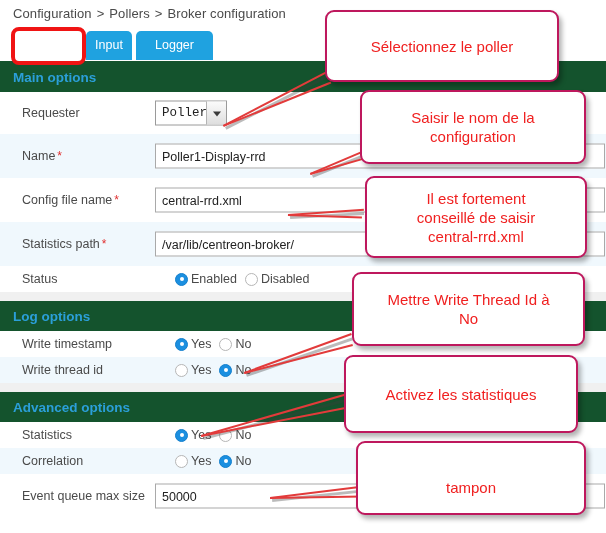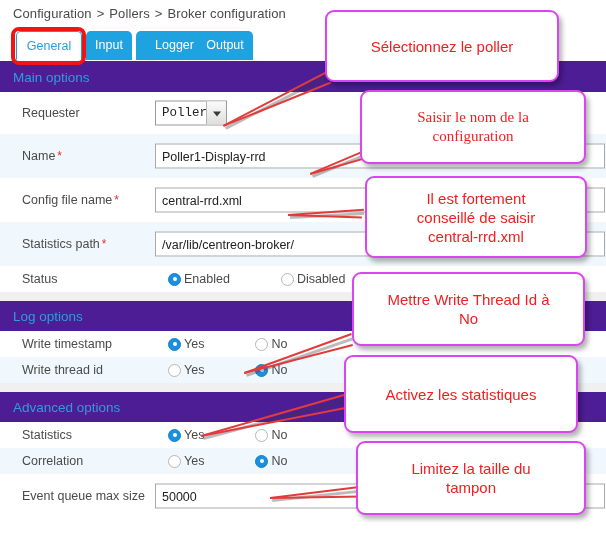--- a/index.html
+++ b/index.html
@@ -99,21 +99,21 @@
   }
 
   .band {
     position: absolute;
     left: 0;
     width: 606px;
     background: #ffffff;
     box-sizing: border-box;
   }
   .band.gap      { background: #f0f0f0; }
-  .band.section  { background: #4c1d95; }
+  .band.section  { background: #14532d; font-weight: bold; }
   .band.alt      { background: #f0f8fd; }
 
   .section-title {
     position: absolute;
     left: 13px;
     top: 50%;
     transform: translateY(-50%);
     font-size: 13.5px;
     color: #2b9fd9;
     white-space: nowrap;
@@ -196,27 +196,26 @@
     margin-top: -2px;
     width: 0; height: 0;
     border-left: 4px solid transparent;
     border-right: 4px solid transparent;
     border-top: 5px solid #3a3a3a;
   }
 
   
   .radios {
     position: absolute;
-    left: 168px;
+    left: 175px;
     top: 50%;
     transform: translateY(-50%);
     display: flex;
     align-items: flex-start;
     white-space: nowrap;
-    gap: 43px;
   }
   .radio-opt {
     display: flex;
     align-items: center;
     margin-right: 8px;
     cursor: pointer;
   }
   .radio-dot {
     width: 13px;
     height: 13px;
@@ -244,21 +243,21 @@
   .radio-txt {
     font-size: 12.5px;
     color: #4a4a4a;
   }
 
   
   .callout {
     position: absolute;
     box-sizing: border-box;
     background: #ffffff;
-    border: 2px solid #d946ef;
+    border: 2px solid #be185d;
     border-radius: 9px;
     box-shadow: 3px 4px 5px rgba(0,0,0,0.30);
     color: #f02020;
     font-size: 15px;
     line-height: 19px;
     text-align: center;
     display: flex;
     align-items: center;
     justify-content: center;
     z-index: 30;
@@ -283,24 +282,22 @@
 </head>
 <body>
 
 <div id="page">
 
   <div id="breadcrumb">
     <span class="crumb">Configuration</span><span class="sep">&gt;</span><span class="crumb">Pollers</span><span class="sep">&gt;</span><span class="crumb">Broker configuration</span>
   </div>
 
   <div id="tabbar">
-    <div class="tab active" id="tab-general">General</div>
     <div class="tab" id="tab-input">Input</div>
     <div class="tab" id="tab-logger">Logger</div>
-    <div class="tab" id="tab-output">Output</div>
   </div>
   <div id="tab-highlight"></div>
 
   <div id="form">
 
     <div class="band section" style="top:0px;height:31px;">
       <span class="section-title">Main options</span>
     </div>
 
     <div class="band" style="top:31px;height:42px;">
@@ -443,21 +440,21 @@
   <div class="needle" style="left:201px;top:435px;width:160px;height:2px;transform:rotate(-11deg);"></div>
 
   <div class="needle-shadow" style="left:272px;top:499px;width:92px;height:3px;transform:rotate(-6deg);"></div>
   <div class="needle" style="left:270px;top:497px;width:94px;height:2px;transform:rotate(-7deg);"></div>
   <div class="needle" style="left:270px;top:497px;width:92px;height:2px;transform:rotate(-1deg);"></div>
 
   <div class="callout" style="left:325px;top:10px;width:234px;height:72px;">
     <span class="ctext">Sélectionnez le poller</span>
   </div>
 
-  <div class="callout" style="left:360px;top:90px;width:226px;height:74px;font-family:Liberation Serif, serif;">
+  <div class="callout" style="left:360px;top:90px;width:226px;height:74px;">
     <span class="ctext">
       <span>Saisir le nom de la</span><br>
       <span>configuration</span>
     </span>
   </div>
 
   <div class="callout" style="left:365px;top:176px;width:222px;height:82px;">
     <span class="ctext">
       <span>Il est fortement</span><br>
       <span>conseillé de saisir</span><br>
@@ -471,18 +468,18 @@
       <span>No</span>
     </span>
   </div>
 
   <div class="callout" style="left:344px;top:355px;width:234px;height:78px;">
     <span class="ctext">Activez les statistiques</span>
   </div>
 
   <div class="callout" style="left:356px;top:441px;width:230px;height:74px;">
     <span class="ctext">
-      <span>Limitez la taille du</span><br>
+      <br>
       <span>tampon</span>
     </span>
   </div>
 
 </div>
 
 </body></html>

